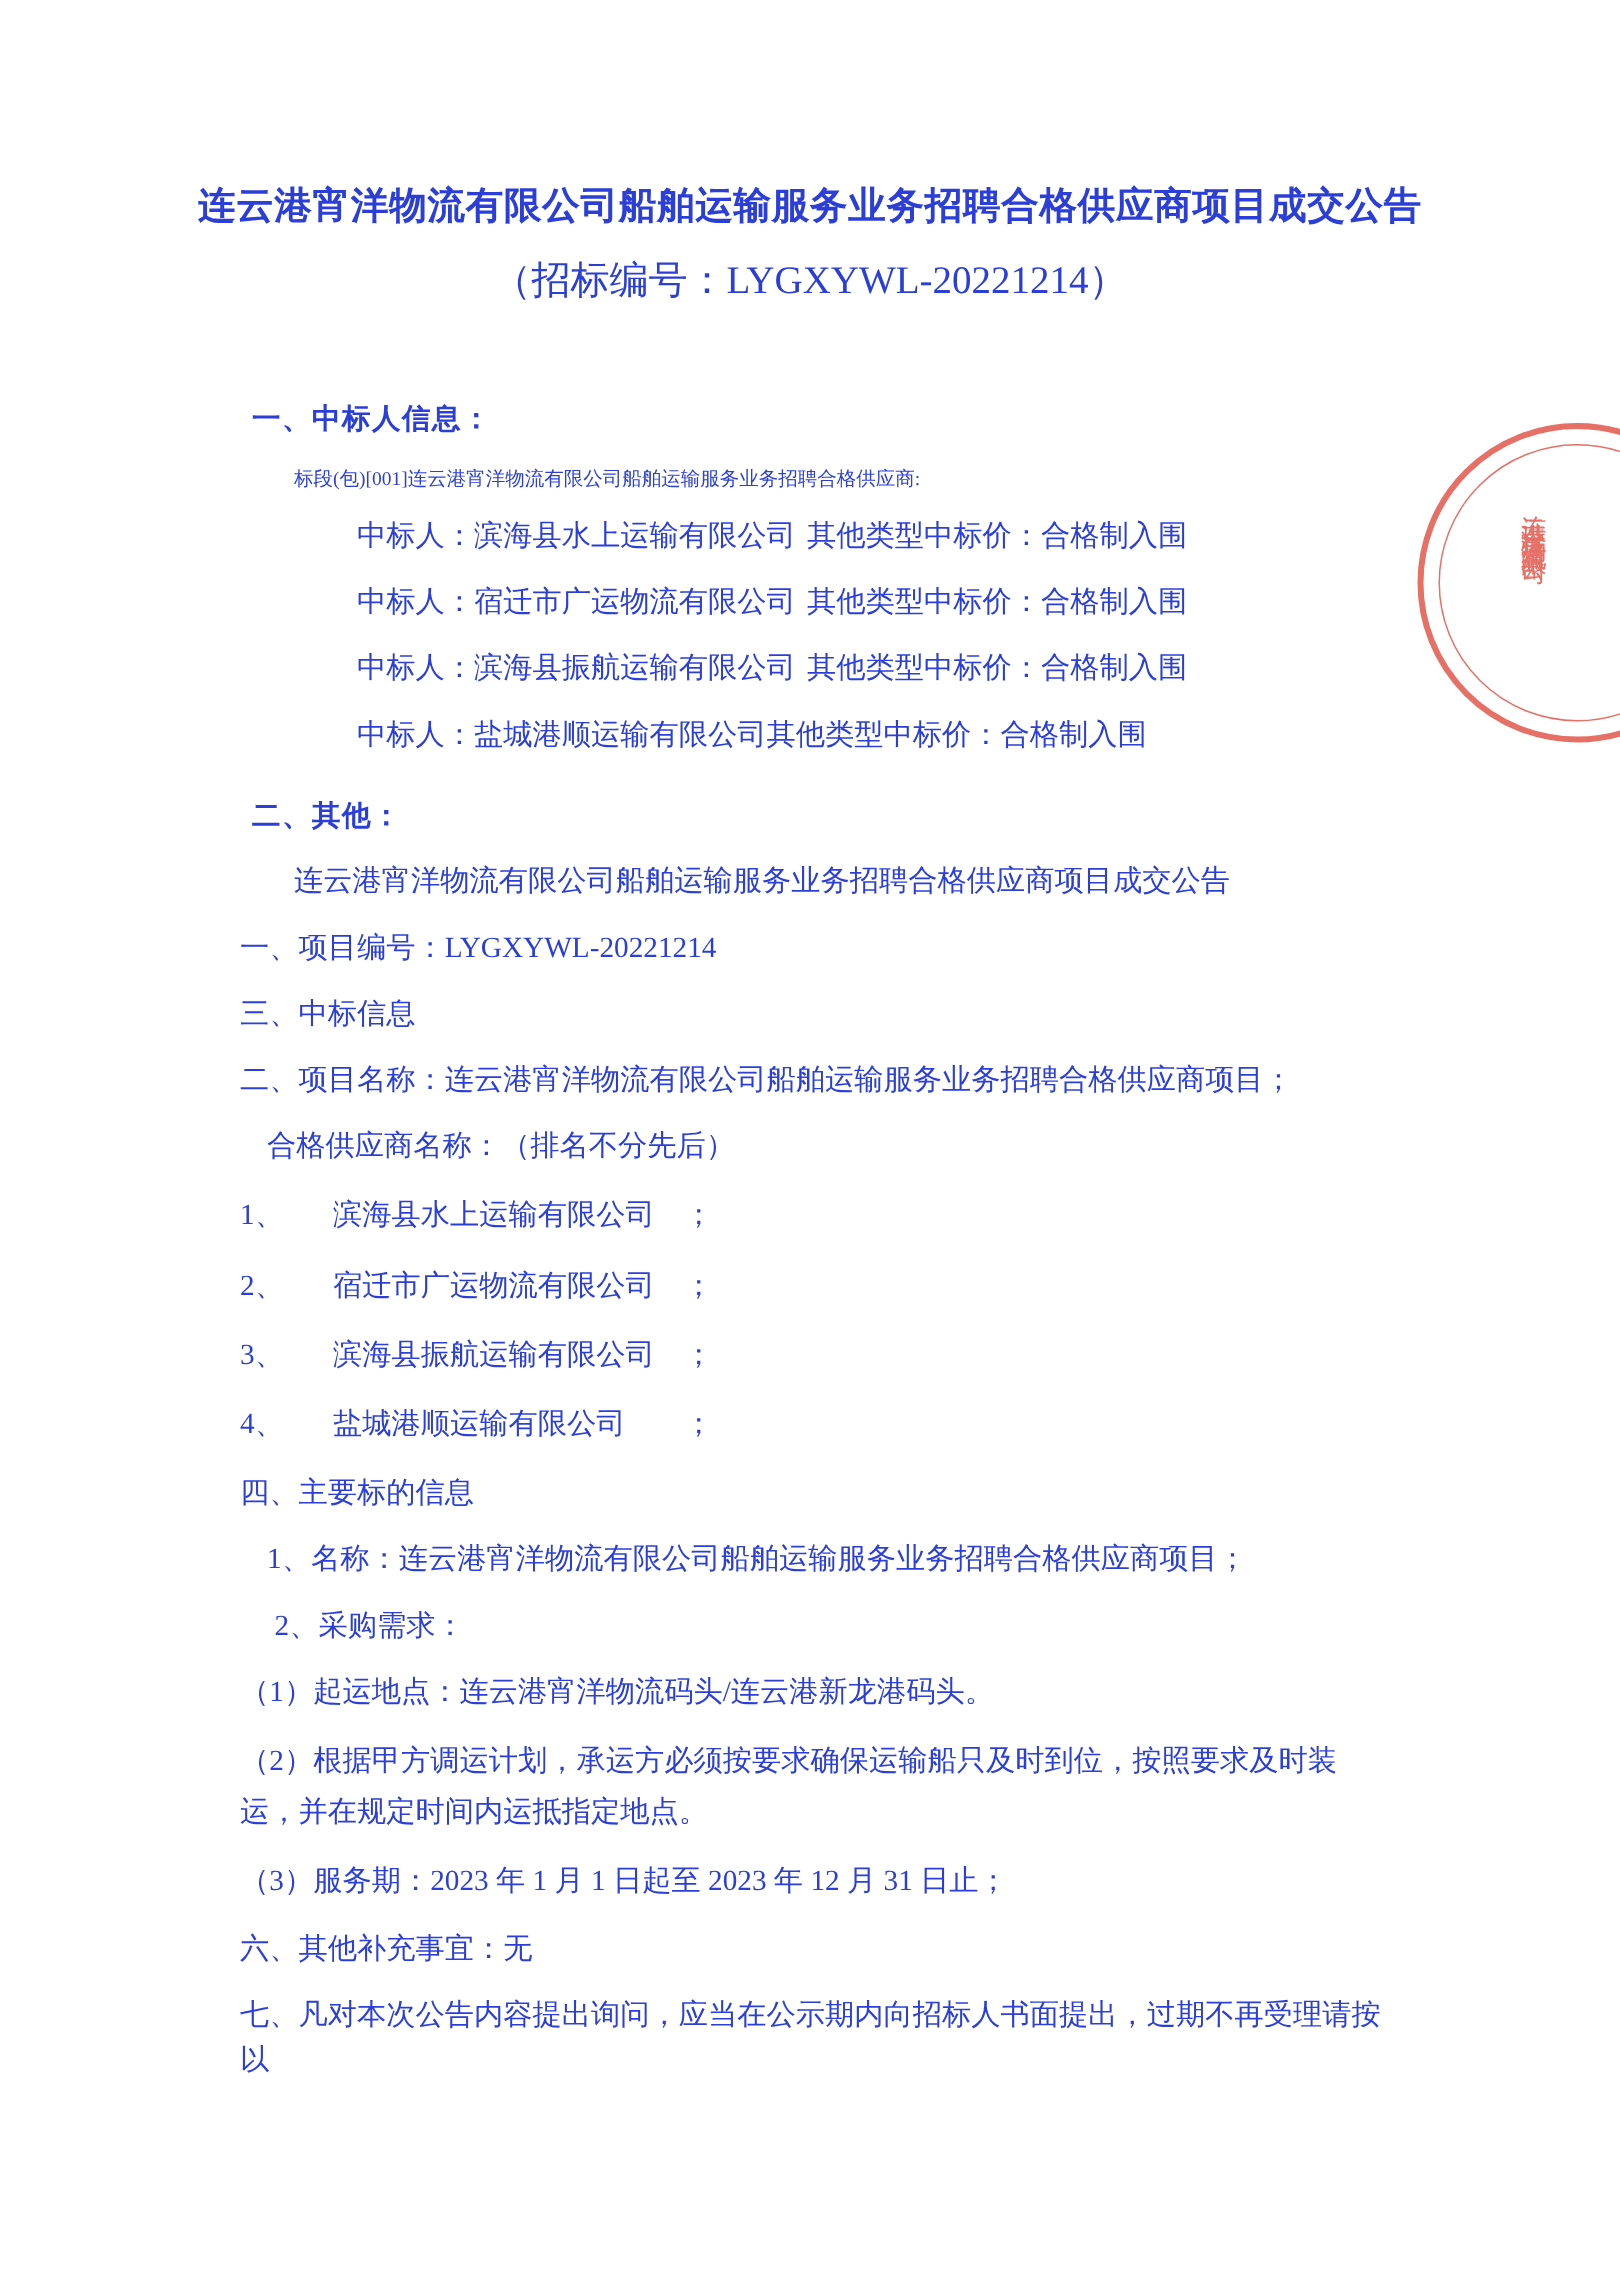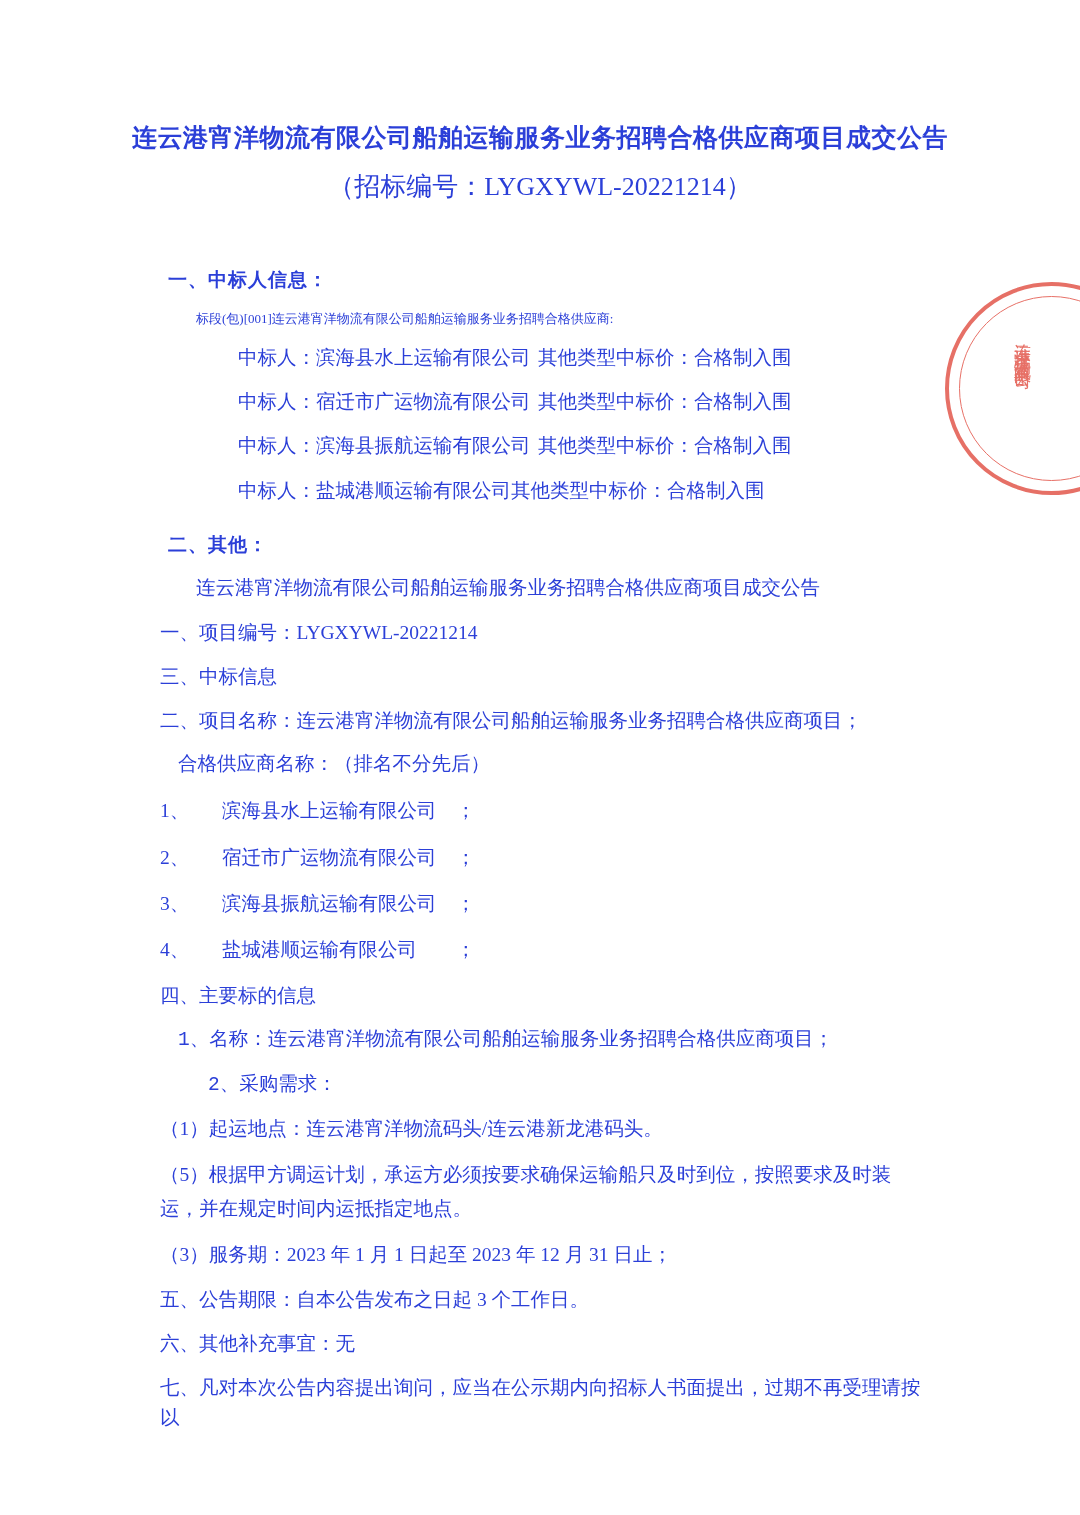--- a/index.html
+++ b/index.html
@@ -69,22 +69,22 @@
     min-width: 300px;
   }
   .winner-row.compact .w-name {
     min-width: 268px;
   }
   .para {
     margin: 14px 0;
     font-size: 19.5px;
   }
   .para.indent1 { margin-left: 36px; }
-  .para.indent2 { margin-left: 18px; font-family: Liberation Mono, monospace; }
-  .para.indent3 { margin-left: 48px; font-family: Liberation Mono, monospace; }
+  .para.indent2 { margin-left: 18px; }
+  .para.indent3 { margin-left: 23px; }
   .supplier-row {
     display: flex;
     margin: 16px 0;
     font-size: 19.5px;
   }
   .supplier-row .idx {
     width: 62px;
   }
   .supplier-row .nm {
     min-width: 228px;
@@ -192,23 +192,22 @@
     <div class="supplier-row">
       <div class="idx">4、</div>
       <div class="nm">盐城港顺运输有限公司</div>
       <div class="semi">；</div>
     </div>
 
     <div class="para">四、主要标的信息</div>
     <div class="para indent2">1、名称：连云港宵洋物流有限公司船舶运输服务业务招聘合格供应商项目；</div>
     <div class="para indent3">2、采购需求：</div>
     <div class="para">（1）起运地点：连云港宵洋物流码头/连云港新龙港码头。</div>
-    <div class="wrap-line">（5）根据甲方调运计划，承运方必须按要求确保运输船只及时到位，按照要求及时装运，并在规定时间内运抵指定地点。</div>
+    <div class="wrap-line">（2）根据甲方调运计划，承运方必须按要求确保运输船只及时到位，按照要求及时装运，并在规定时间内运抵指定地点。</div>
     <div class="para">（3）服务期：2023 年 1 月 1 日起至 2023 年 12 月 31 日止；</div>
-    <div class="para">五、公告期限：自本公告发布之日起 3 个工作日。</div>
     <div class="para">六、其他补充事宜：无</div>
     <div class="para">七、凡对本次公告内容提出询问，应当在公示期内向招标人书面提出，过期不再受理请按以</div>
 
   </div>
 
   <div class="seal">
     <div class="seal-inner"></div>
     <div class="seal-text">连云港宵洋物流有限公司</div>
   </div>
 

